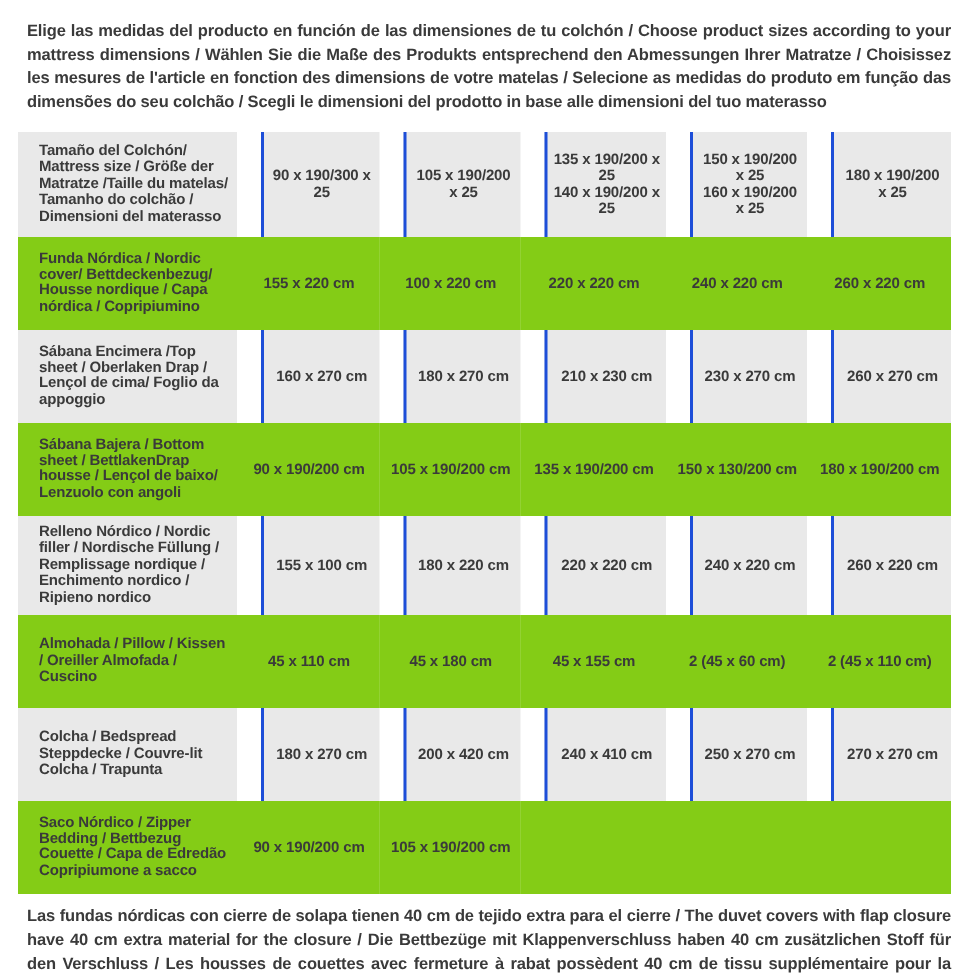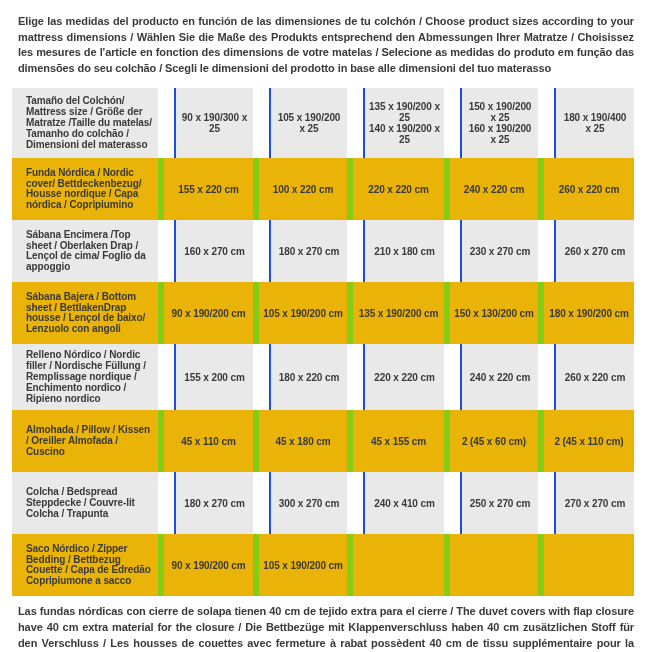--- a/index.html
+++ b/index.html
@@ -30,43 +30,43 @@
     padding:6px 4px;box-sizing:border-box;
     white-space:pre-line;
     min-height:62px;
     color:#3a3a3a;
   }
   .cell.label{
     justify-content:flex-start;text-align:left;
     padding-left:14px;line-height:1.08;
   }
   .row.shade .cell{background:var(--shade-bg,#e9e9e9);}
-  .row.plain .cell{background:#eab308;}
+  .row.plain .cell{background:#84cc16;}
   .row.shade .cell + .cell{border-left:2px solid #1d4ed8;margin-left:16px;}
-  .row.plain .cell + .cell{border-left:6px solid #84cc16;}
+  .row.plain .cell + .cell{border-left:1px solid #84cc16;}
   .row.first .cell{min-height:70px;}
   .note{
     font-size:11px;font-weight:bold;line-height:1.42;
     text-align:justify;letter-spacing:-0.1px;
     margin:8px 2px 0 2px;color:#3a3a3a;
   }
 </style>
 </head>
 <body>
 
 <div class="page">
   <p class="intro">Elige las medidas del producto en función de las dimensiones de tu colchón / Choose product sizes according to your mattress dimensions / Wählen Sie die Maße des Produkts entsprechend den Abmessungen Ihrer Matratze / Choisissez les mesures de l'article en fonction des dimensions de votre matelas / Selecione as medidas do produto em função das dimensões do seu colchão / Scegli le dimensioni del prodotto in base alle dimensioni del tuo materasso</p>
 
   <div class="size-table" id="size-table">
       <div class="row shade first"><div class="cell label">Tamaño del Colchón/ Mattress size / Größe der Matratze /Taille du matelas/ Tamanho do colchão / Dimensioni del materasso</div><div class="cell value">90 x 190/300 x 25</div><div class="cell value">105 x 190/200 x 25</div><div class="cell value">135 x 190/200 x 25
 140 x 190/200 x 25</div><div class="cell value">150 x 190/200 x 25
-160 x 190/200 x 25</div><div class="cell value">180 x 190/400 x 25</div></div>
+160 x 190/200 x 25</div><div class="cell value">180 x 190/200 x 25</div></div>
       <div class="row plain"><div class="cell label">Funda Nórdica /  Nordic cover/ Bettdeckenbezug/ Housse nordique  / Capa nórdica / Copripiumino</div><div class="cell value">155 x 220 cm</div><div class="cell value">100 x 220 cm</div><div class="cell value">220 x 220 cm</div><div class="cell value">240 x 220 cm</div><div class="cell value">260 x 220 cm</div></div>
-      <div class="row shade"><div class="cell label">Sábana Encimera /Top sheet / Oberlaken Drap / Lençol de cima/ Foglio da appoggio</div><div class="cell value">160 x 270 cm</div><div class="cell value">180 x 270 cm</div><div class="cell value">210 x 180 cm</div><div class="cell value">230 x 270 cm</div><div class="cell value">260 x 270 cm</div></div>
+      <div class="row shade"><div class="cell label">Sábana Encimera /Top sheet / Oberlaken Drap / Lençol de cima/ Foglio da appoggio</div><div class="cell value">160 x 270 cm</div><div class="cell value">180 x 270 cm</div><div class="cell value">210 x 230 cm</div><div class="cell value">230 x 270 cm</div><div class="cell value">260 x 270 cm</div></div>
       <div class="row plain"><div class="cell label">Sábana Bajera / Bottom sheet / BettlakenDrap housse / Lençol de baixo/ Lenzuolo con angoli</div><div class="cell value">90 x 190/200 cm</div><div class="cell value">105 x 190/200 cm</div><div class="cell value">135 x 190/200 cm</div><div class="cell value">150 x 130/200 cm</div><div class="cell value">180 x 190/200 cm</div></div>
-      <div class="row shade"><div class="cell label">Relleno Nórdico / Nordic filler / Nordische Füllung / Remplissage nordique / Enchimento nordico / Ripieno nordico</div><div class="cell value">155 x 200 cm</div><div class="cell value">180 x 220 cm</div><div class="cell value">220 x 220 cm</div><div class="cell value">240 x 220 cm</div><div class="cell value">260 x 220 cm</div></div>
+      <div class="row shade"><div class="cell label">Relleno Nórdico / Nordic filler / Nordische Füllung / Remplissage nordique / Enchimento nordico / Ripieno nordico</div><div class="cell value">155 x 100 cm</div><div class="cell value">180 x 220 cm</div><div class="cell value">220 x 220 cm</div><div class="cell value">240 x 220 cm</div><div class="cell value">260 x 220 cm</div></div>
       <div class="row plain"><div class="cell label">Almohada  / Pillow / Kissen / Oreiller Almofada / Cuscino</div><div class="cell value">45 x 110 cm</div><div class="cell value">45 x 180 cm</div><div class="cell value">45 x 155 cm</div><div class="cell value">2 (45 x 60 cm)</div><div class="cell value">2 (45 x 110 cm)</div></div>
-      <div class="row shade"><div class="cell label">Colcha / Bedspread Steppdecke / Couvre-lit Colcha / Trapunta</div><div class="cell value">180 x 270 cm</div><div class="cell value">300 x 270 cm</div><div class="cell value">240 x 410 cm</div><div class="cell value">250 x 270 cm</div><div class="cell value">270 x 270 cm</div></div>
+      <div class="row shade"><div class="cell label">Colcha / Bedspread Steppdecke / Couvre-lit Colcha / Trapunta</div><div class="cell value">180 x 270 cm</div><div class="cell value">200 x 420 cm</div><div class="cell value">240 x 410 cm</div><div class="cell value">250 x 270 cm</div><div class="cell value">270 x 270 cm</div></div>
       <div class="row plain"><div class="cell label">Saco Nórdico / Zipper Bedding / Bettbezug Couette  / Capa de Edredão Copripiumone a sacco</div><div class="cell value">90 x 190/200 cm</div><div class="cell value">105 x 190/200 cm</div><div class="cell value"></div><div class="cell value"></div><div class="cell value"></div></div>
     </div>
 
   <p class="note">Las fundas nórdicas con cierre de solapa tienen 40 cm de tejido extra para el cierre  / The duvet covers with flap closure have 40 cm extra material for the closure / Die Bettbezüge mit Klappenverschluss haben 40 cm zusätzlichen Stoff für den Verschluss / Les housses de couettes avec fermeture à rabat possèdent 40 cm de tissu supplémentaire pour la fermeture / As capas de edredão com fecho tipo aba têm 40 cm de tecido adicional para o fecho / I copripiumoni con chiusura a patta hanno 40 cm di tessuto extra per la chiusura</p>
 </div>
 
 </body></html>

